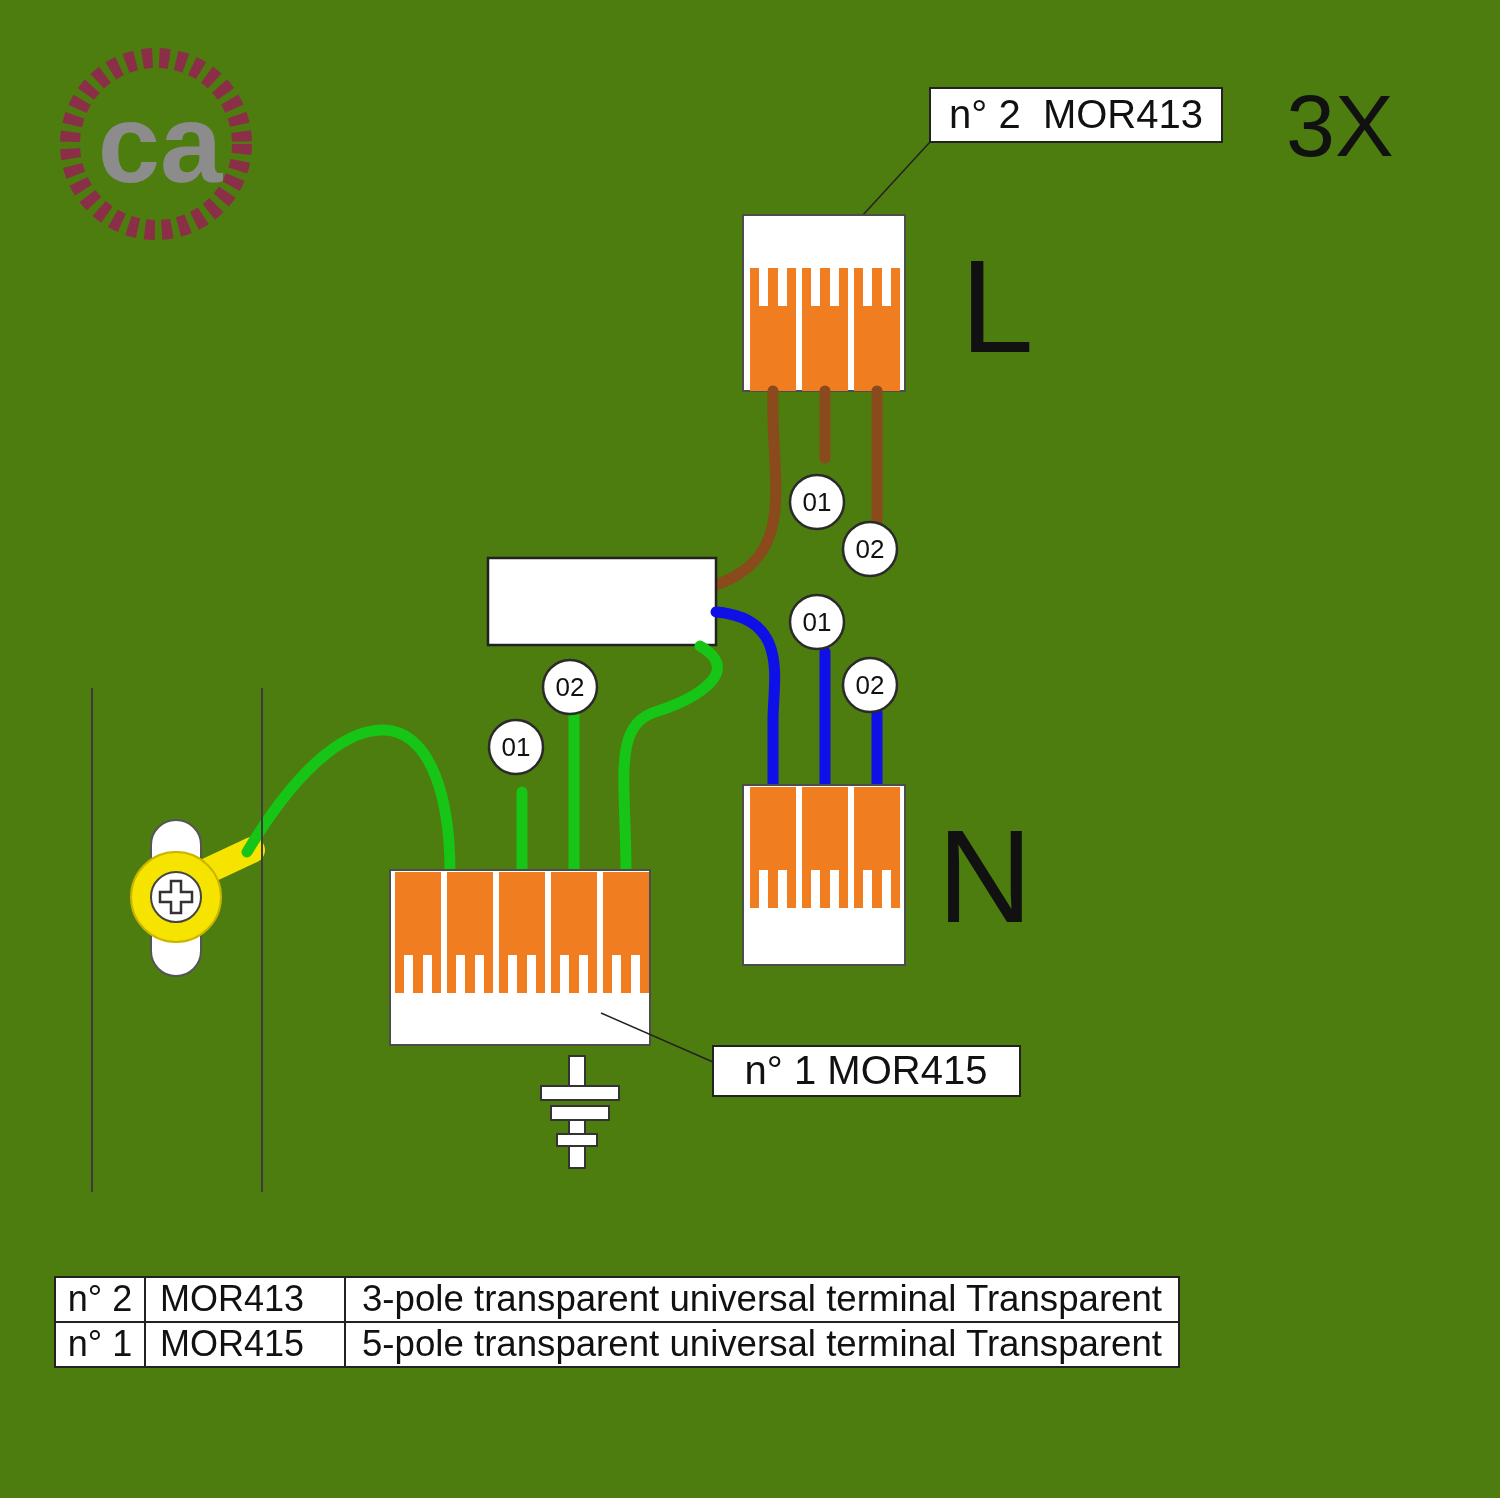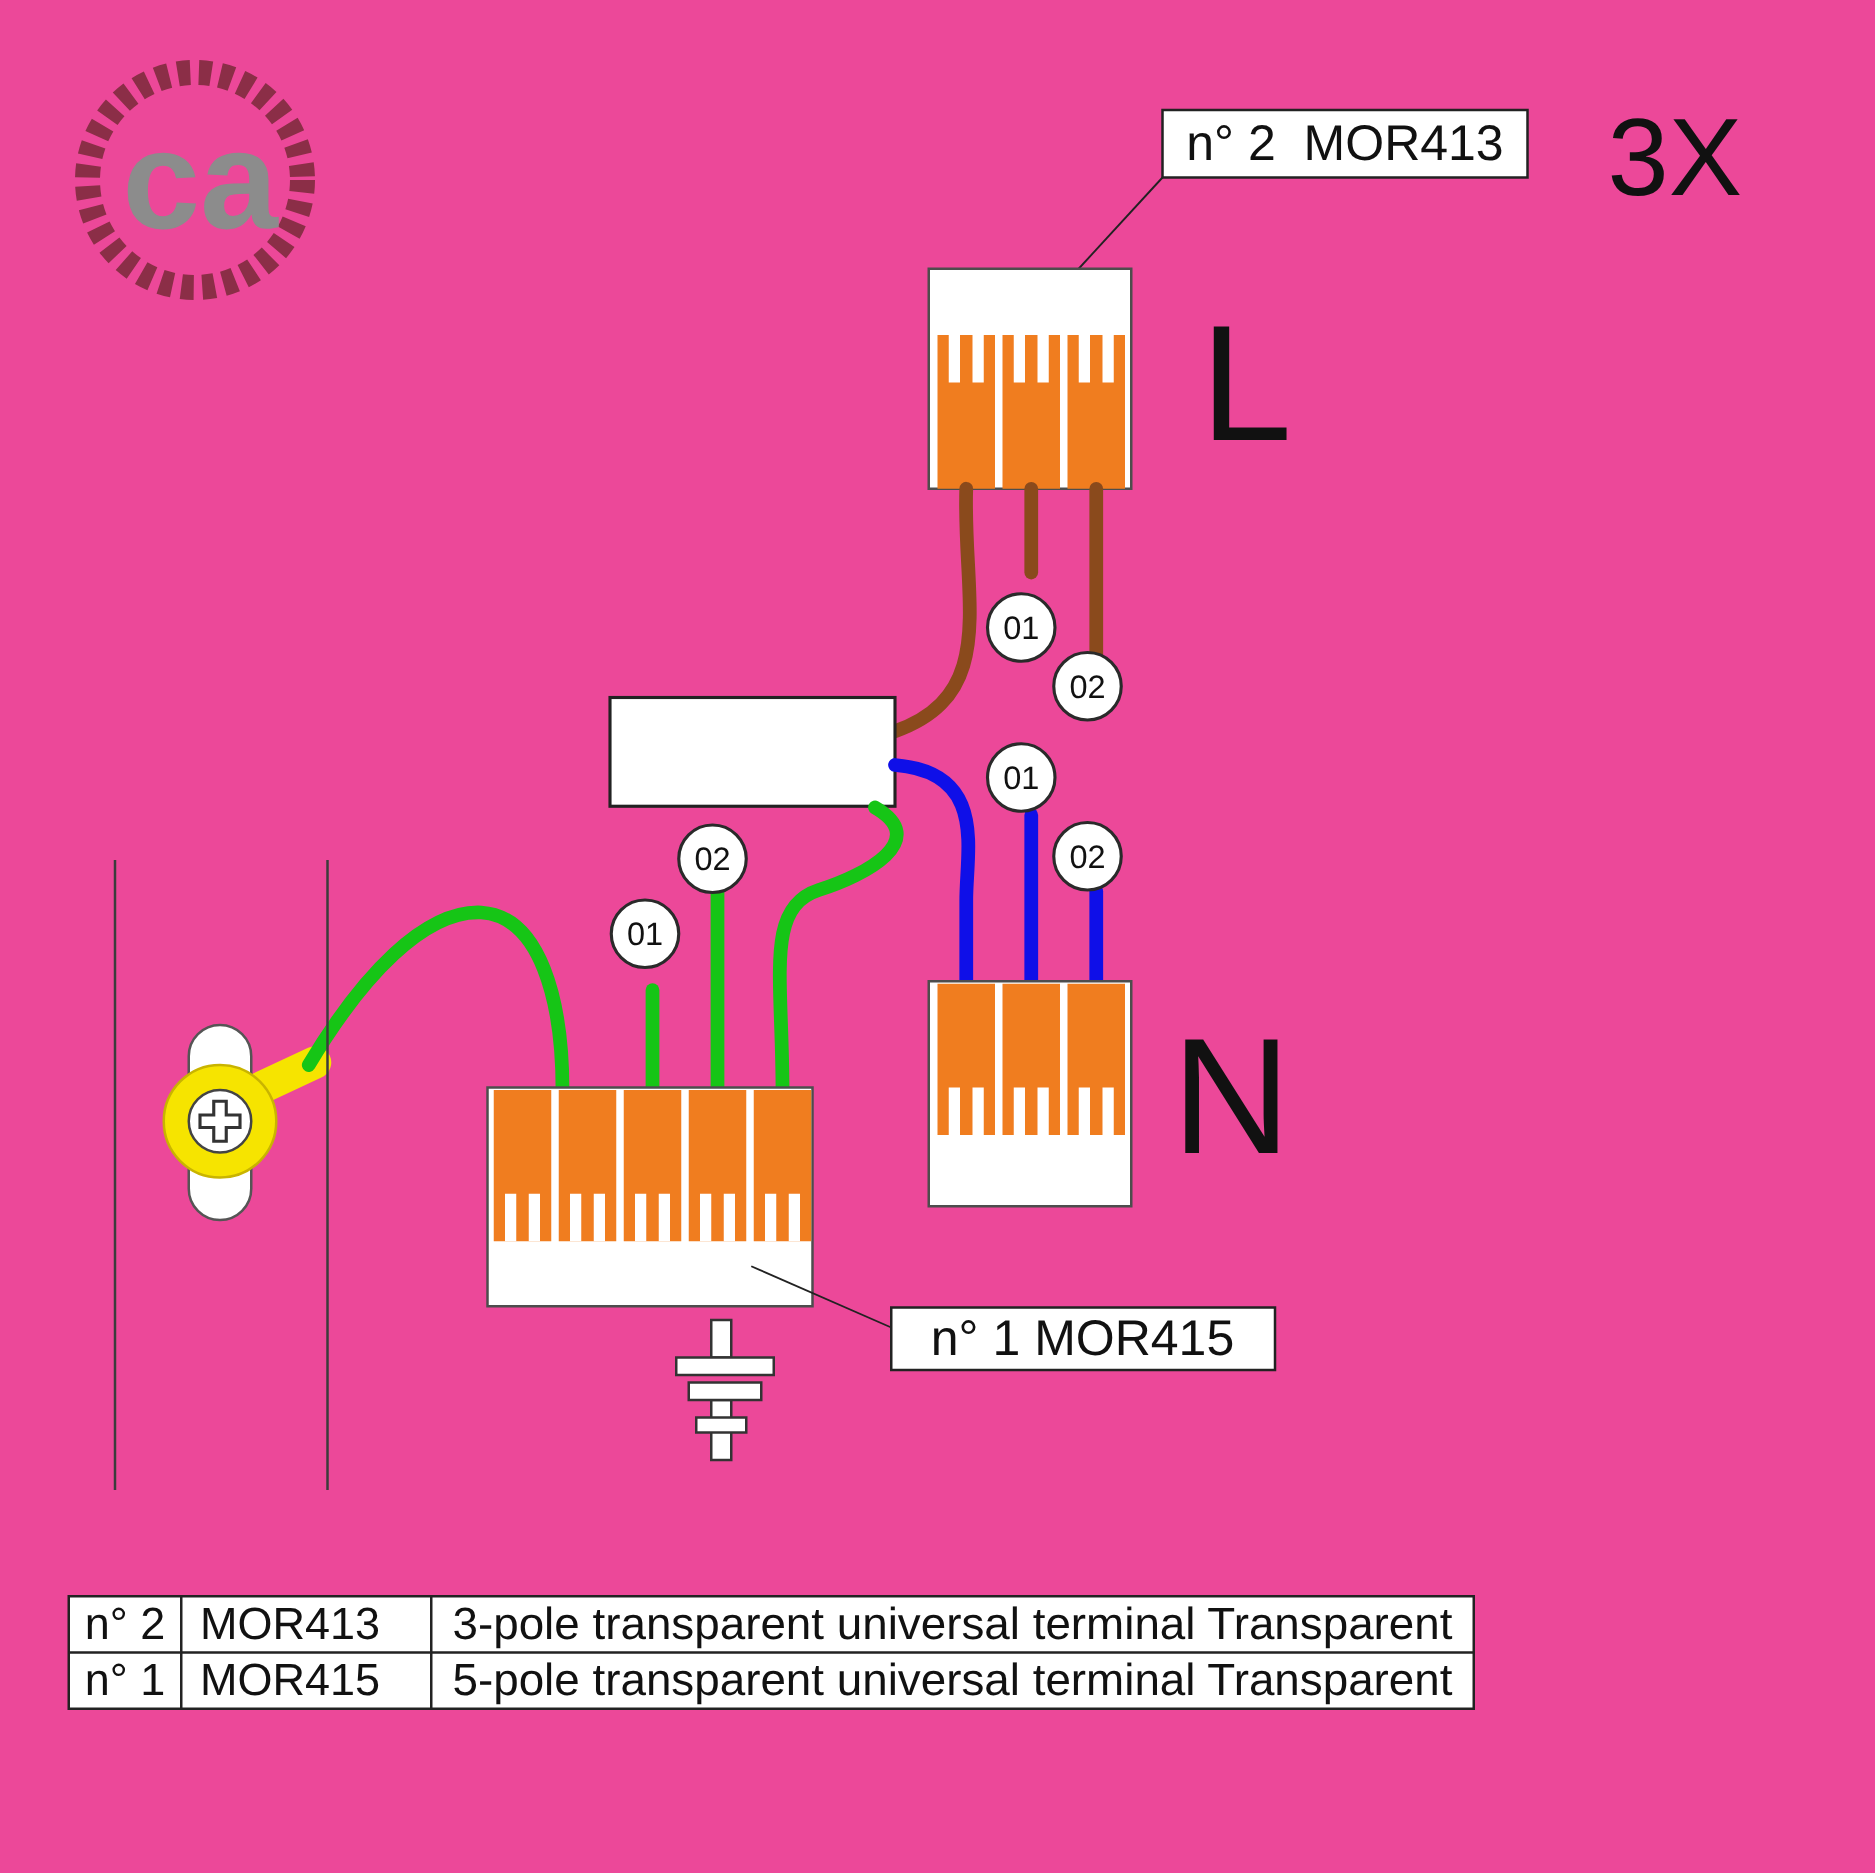--- a/index.html
+++ b/index.html
@@ -1,16 +1,16 @@
 <!DOCTYPE html>
 <html><head>
 <meta charset="utf-8">
 <style>
   html,body{margin:0;padding:0;background:#fff;}
-  #stage{position:relative;width:1500px;height:1498px;background:#ec4899;overflow:hidden;}
+  #stage{position:relative;width:1500px;height:1498px;background:#4d7c0f;overflow:hidden;}
   svg{position:absolute;top:0;left:0;}
   text{fill:#111;font-family:"Liberation Sans",sans-serif;}
   .housing{fill:#fff;stroke:#4d4d4d;stroke-width:2;}
   .whitebox{fill:#fff;stroke:#222;stroke-width:2.5;}
   .orange{fill:#f07d1f;}
   .notch{fill:#fff;}
   .wire{fill:none;stroke-linecap:round;stroke-width:11;}
   .brown{stroke:#8a4a1c;}
   .blue{stroke:#0f0fe8;}
   .green{stroke:#16c516;}

